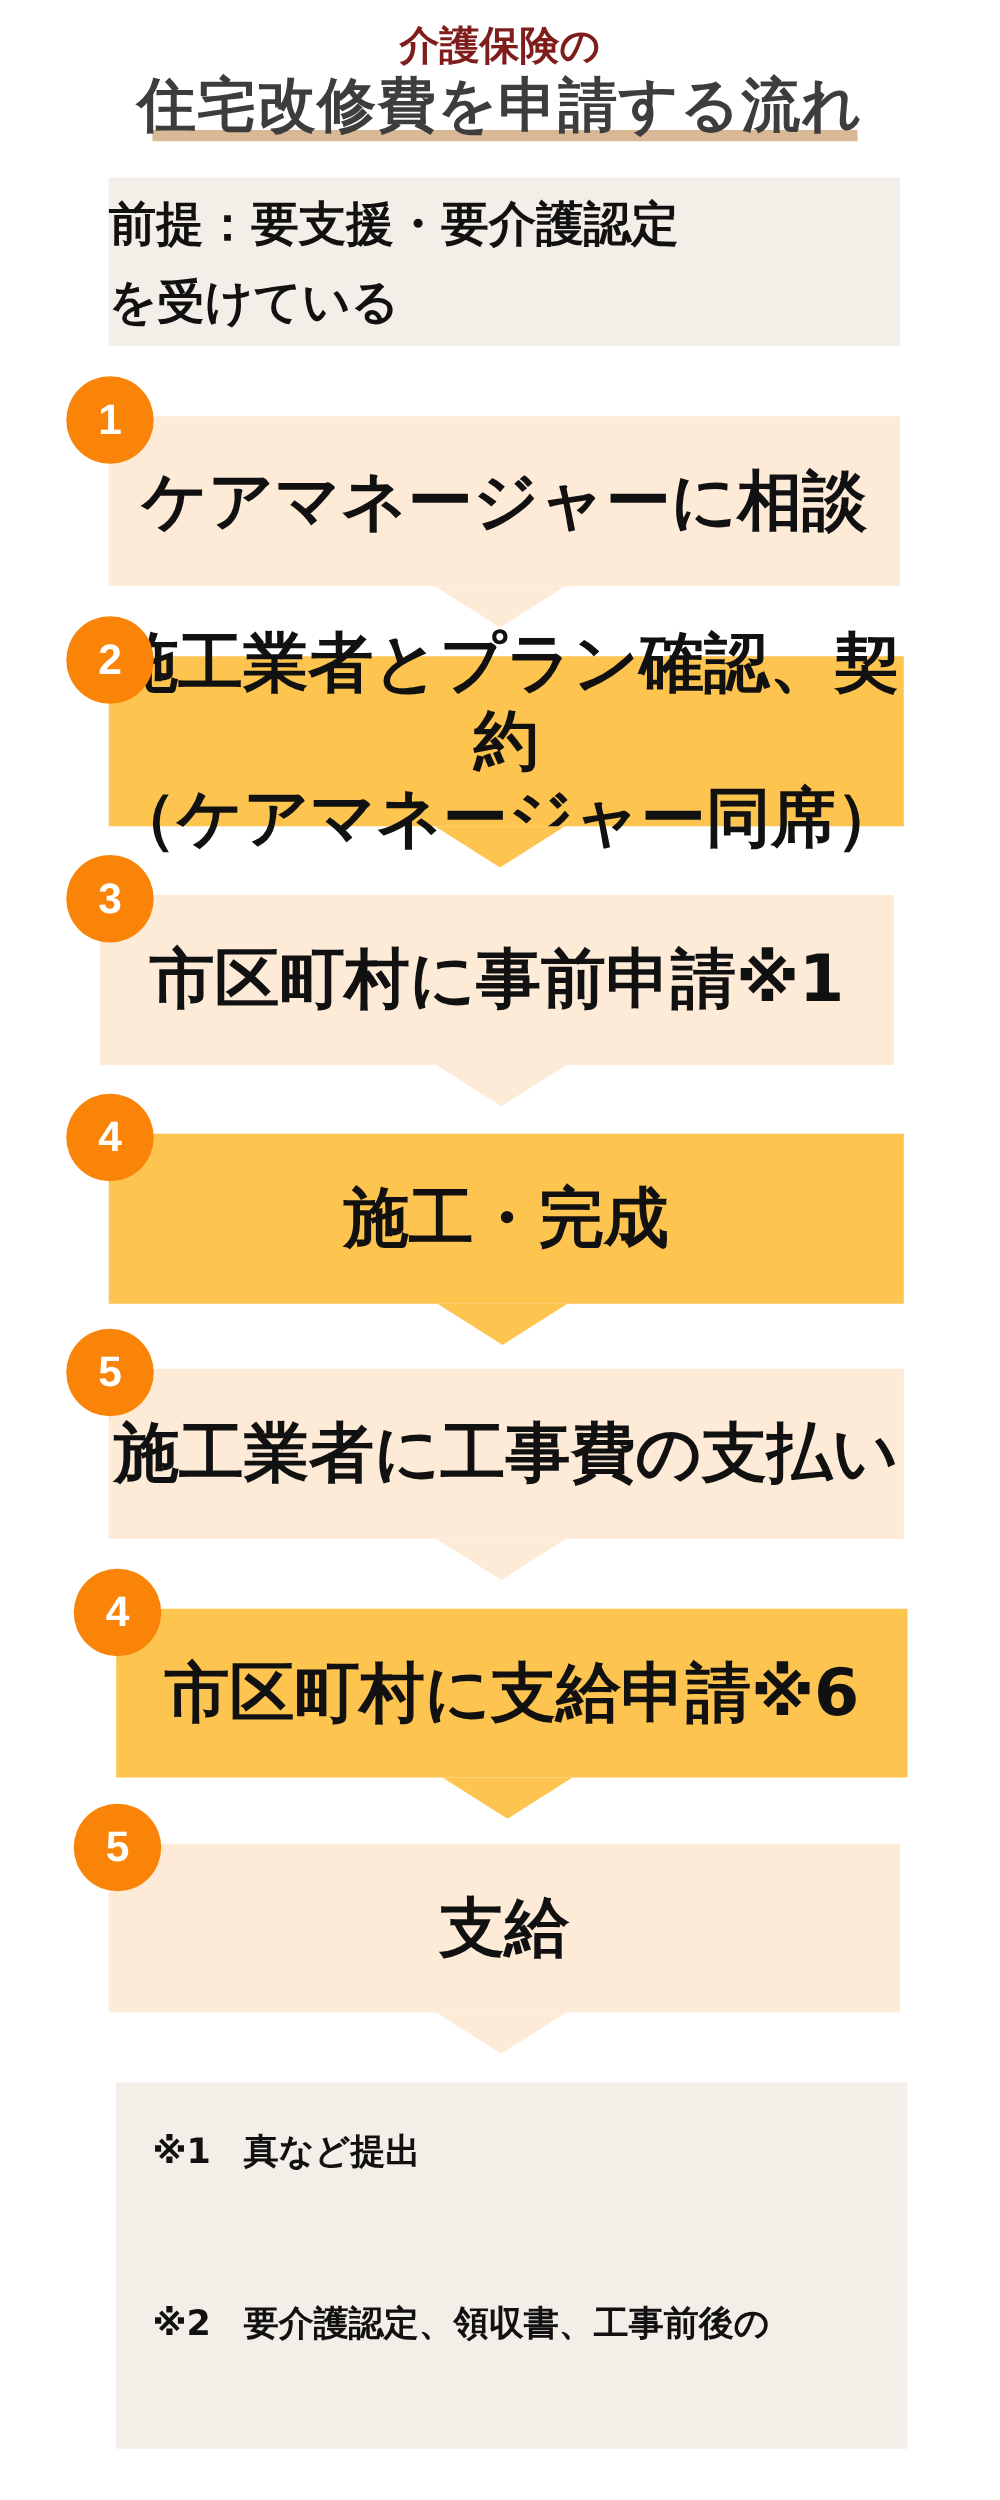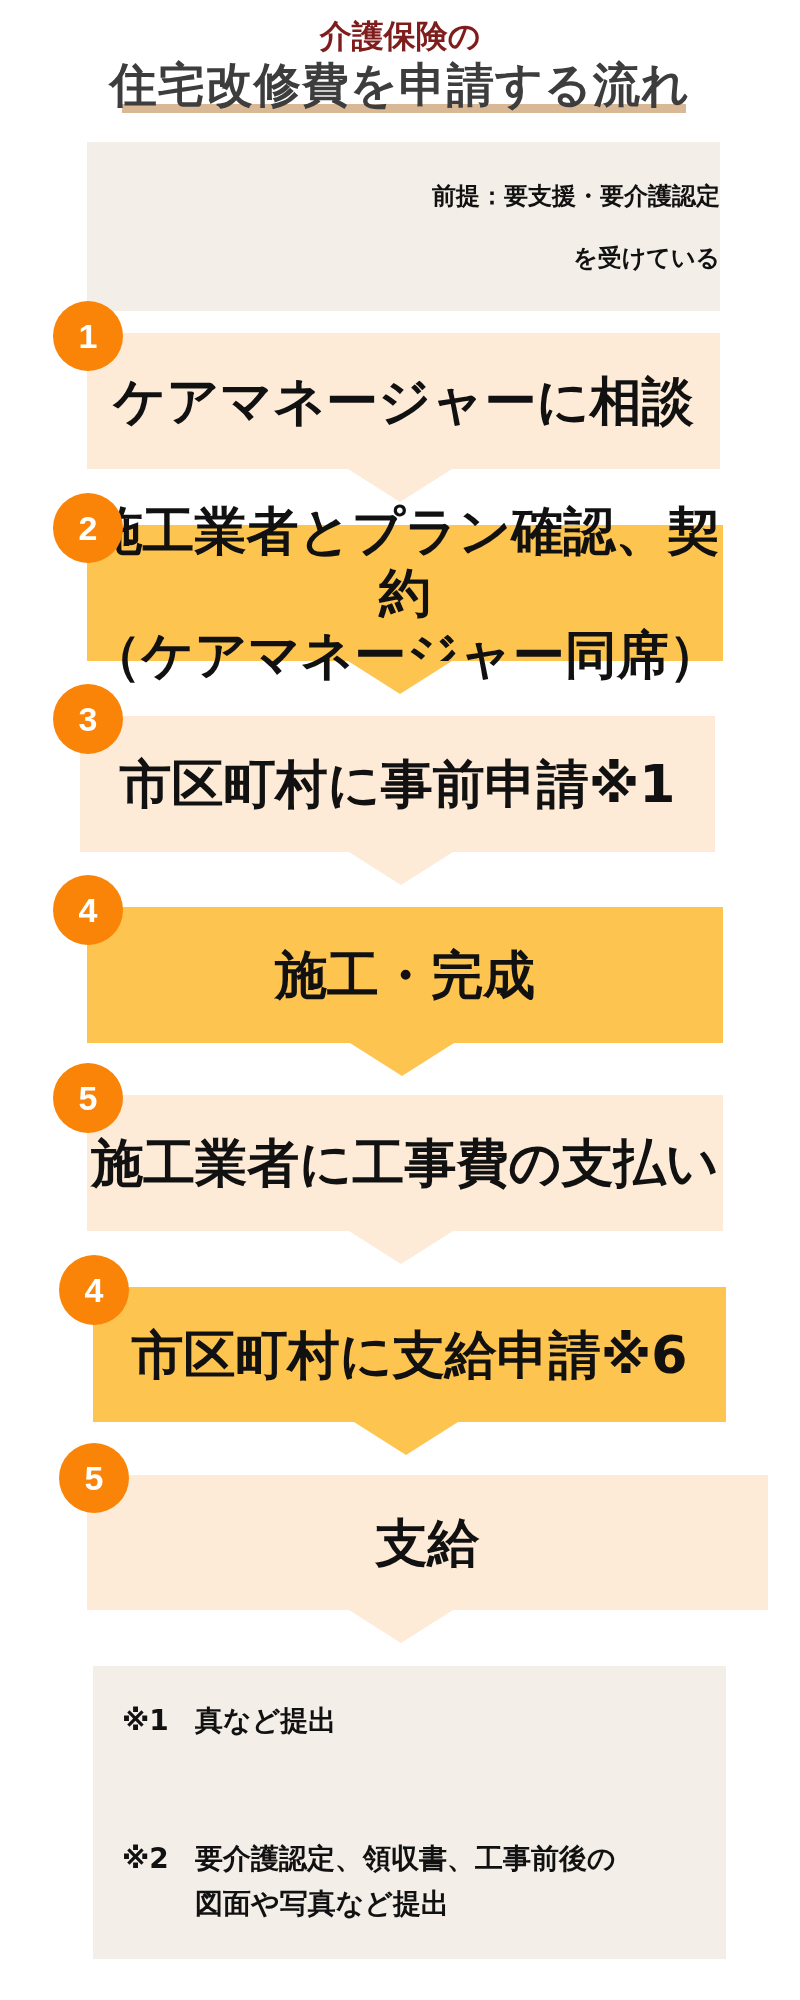--- a/index.html
+++ b/index.html
@@ -14,23 +14,23 @@
     }
     .title-underline {
       left: 122px; top: 104px; width: 564px; height: 9px; background: #d9b896;
     }
     .title {
       left: 0; width: 800px; top: 56px; text-align: center;
       font-size: 47px; font-weight: bold; color: #3d3d3d; line-height: 58px;
       letter-spacing: 1px;
     }
     .premise {
-      left: 87px; top: 142px; width: 633px; height: 169px; background: #f3eee8;
-      display: flex; flex-direction: column; align-items: flex-end; justify-content: center;
-      font-size: 24px; font-weight: bold; color: #111; line-height: 62px;
+      left: 87px; top: 142px; width: 633px; height: 135px; background: #f3eee8;
+      display: flex; flex-direction: column; align-items: flex-start; justify-content: center;
+      font-size: 38px; font-weight: bold; color: #111; line-height: 62px;
     }
     .step {
       display: flex; align-items: center; justify-content: center; flex-direction: column;
       font-size: 52px; color: #111; text-align: center; line-height: 64px; font-weight: bold;
     }
     .step.light { background: #fdebd8; }
     .step.yellow { background: #fec450; }
     .arrow {
       width: 0; height: 0;
       border-left: 52px solid transparent; border-right: 52px solid transparent;
@@ -95,29 +95,28 @@
 </div>
 <div class="abs badge" style="left:53px; top:1063px;">5</div>
 <div class="abs arrow" style="left:349px; top:1231px;"></div>
 
 <div class="abs step yellow" style="left:93px; top:1287px; width:633px; height:135px;">
   <span>市区町村に支給申請※6</span>
 </div>
 <div class="abs badge" style="left:59px; top:1255px;">4</div>
 <div class="abs arrow yellow" style="left:354px; top:1422px;"></div>
 
-<div class="abs step light" style="left:87px; top:1475px; width:681px; height:135px;text-align:center;">
+<div class="abs step light" style="left:87px; top:1475px; width:633px; height:135px;text-align:center;">
   <span>支給</span>
 </div>
 <div class="abs badge" style="left:59px; top:1443px;">5</div>
 <div class="abs arrow" style="left:349px; top:1610px;"></div>
 
 <div class="abs notes">
   <div class="note" style="top:32px;">
     <span class="mark">※1</span>
     <span class="text">真など提出</span>
   </div>
   <div class="note" style="top:170px;">
     <span class="mark">※2</span>
     <span class="text">要介護認定、領収書、工事前後の</span>
-    <span class="text">図面や写真など提出</span>
   </div>
 </div>
 
 </body></html>

